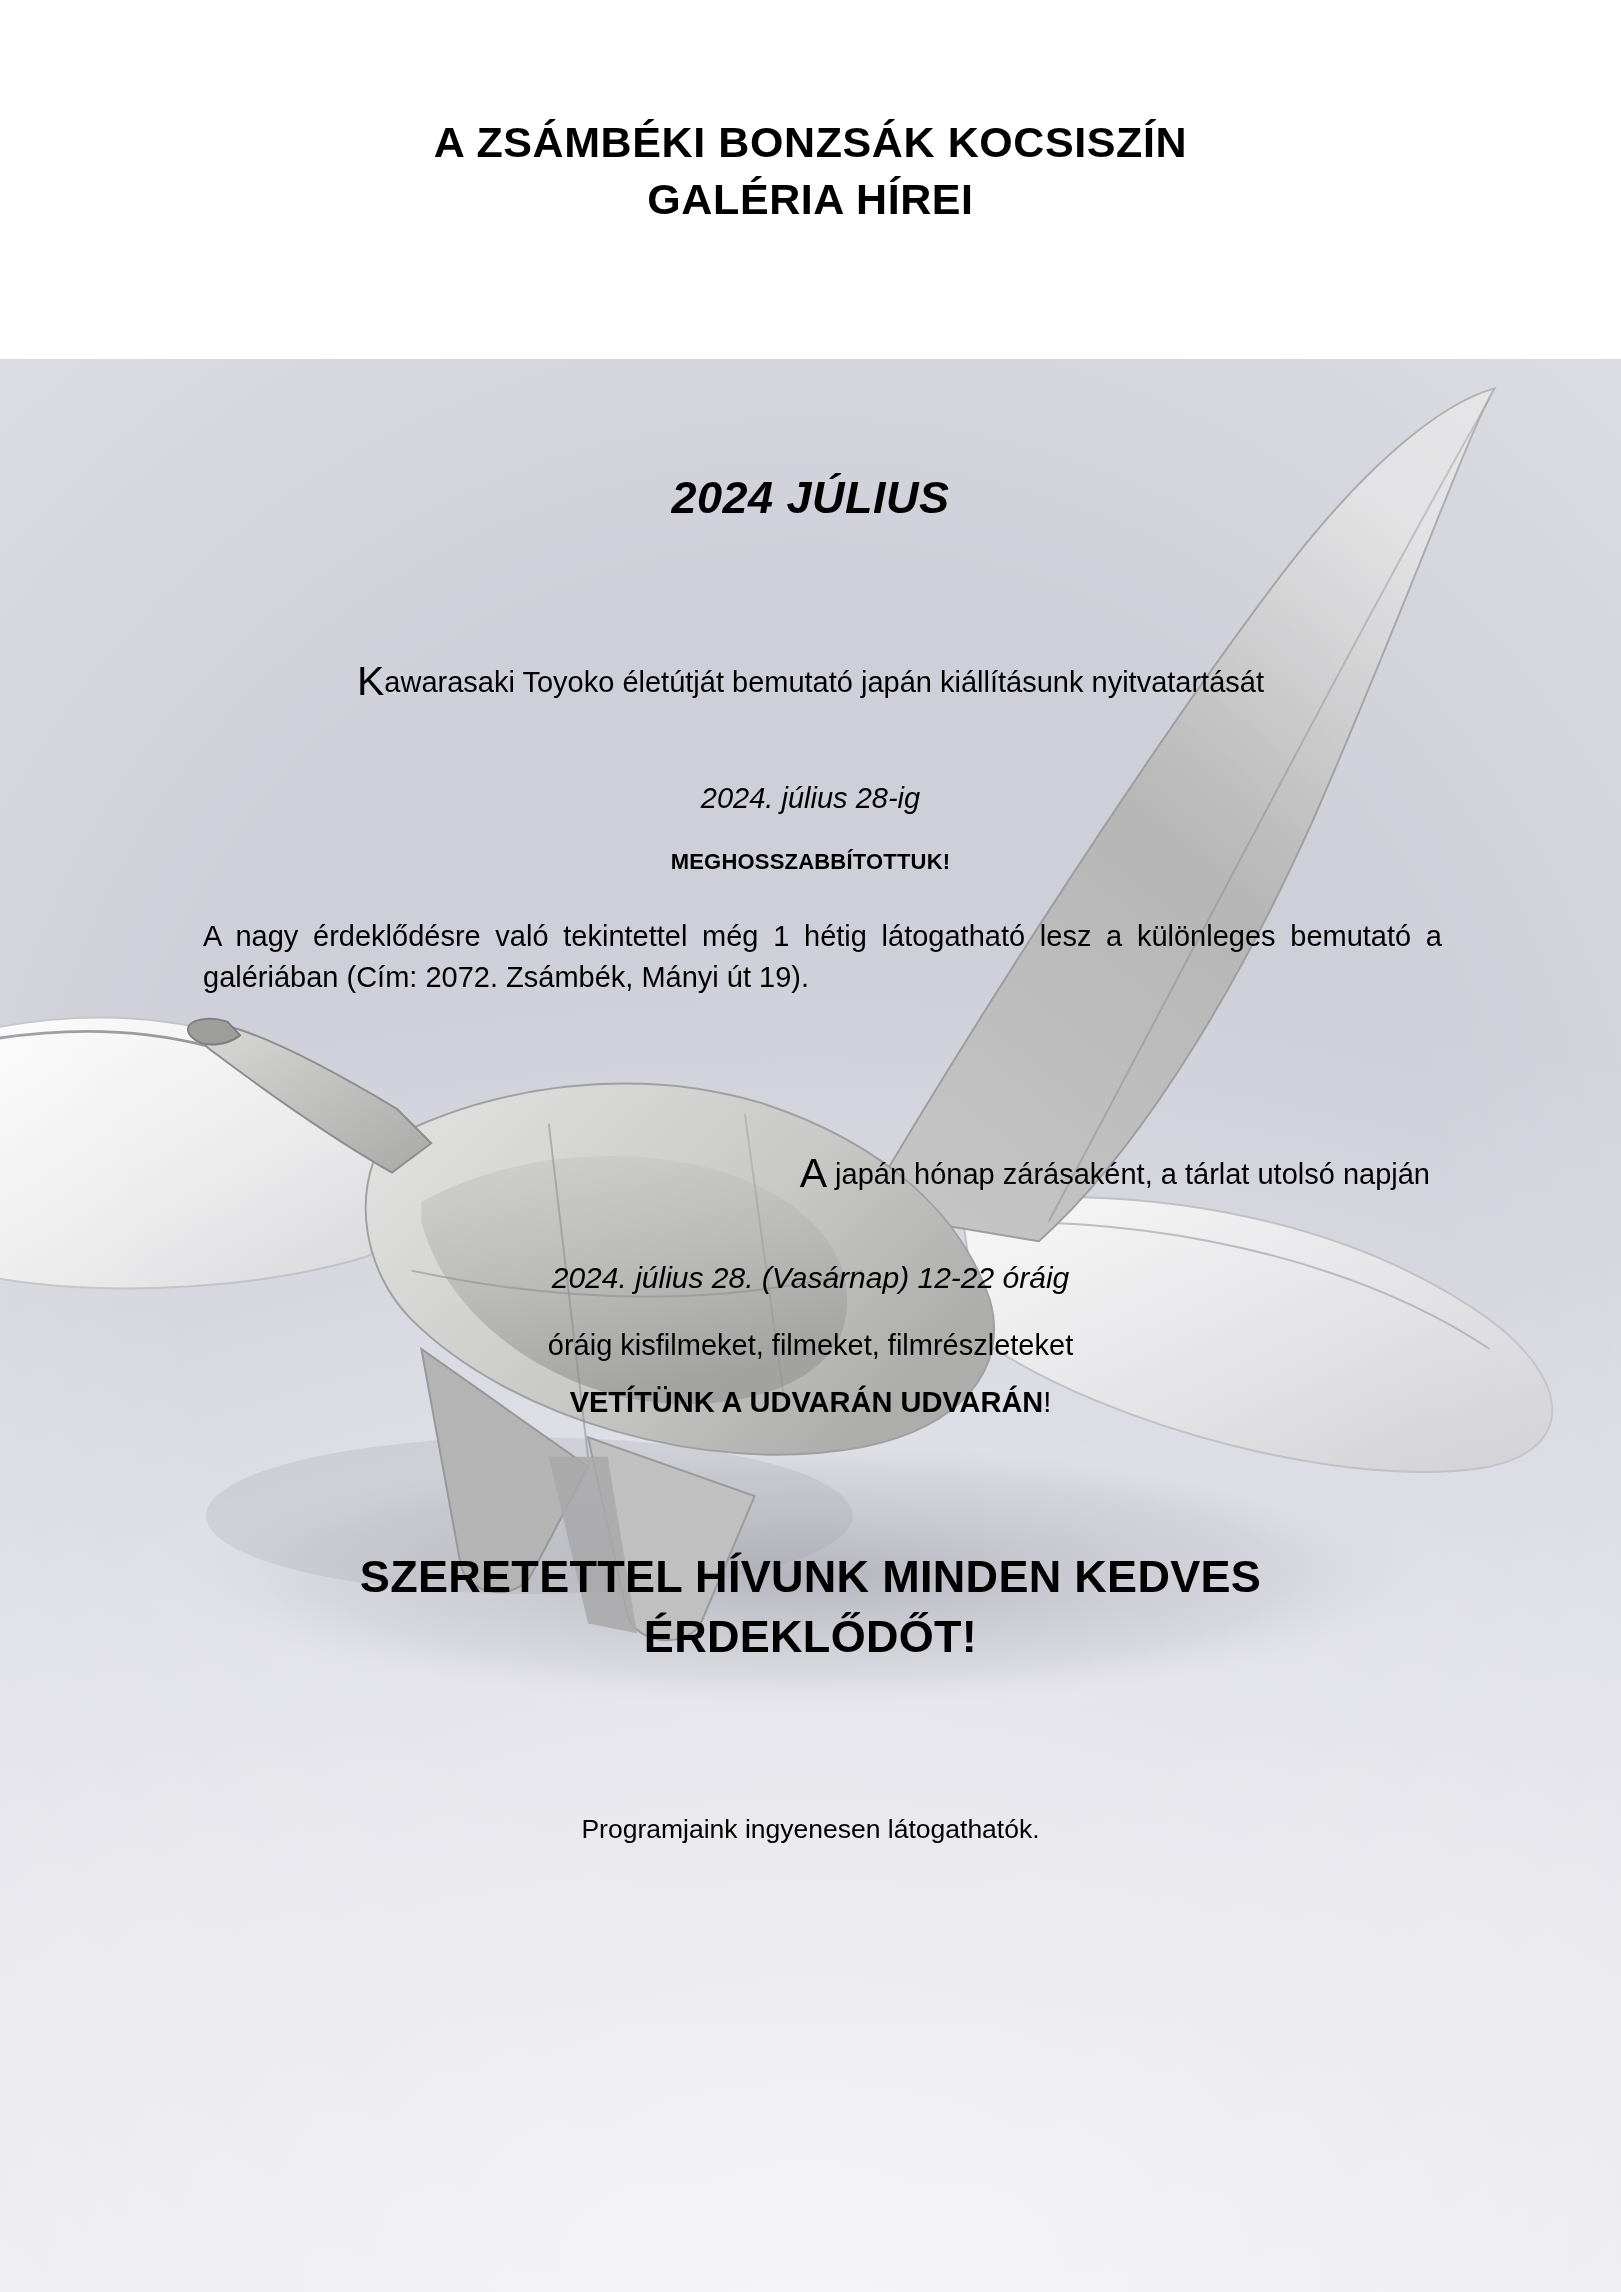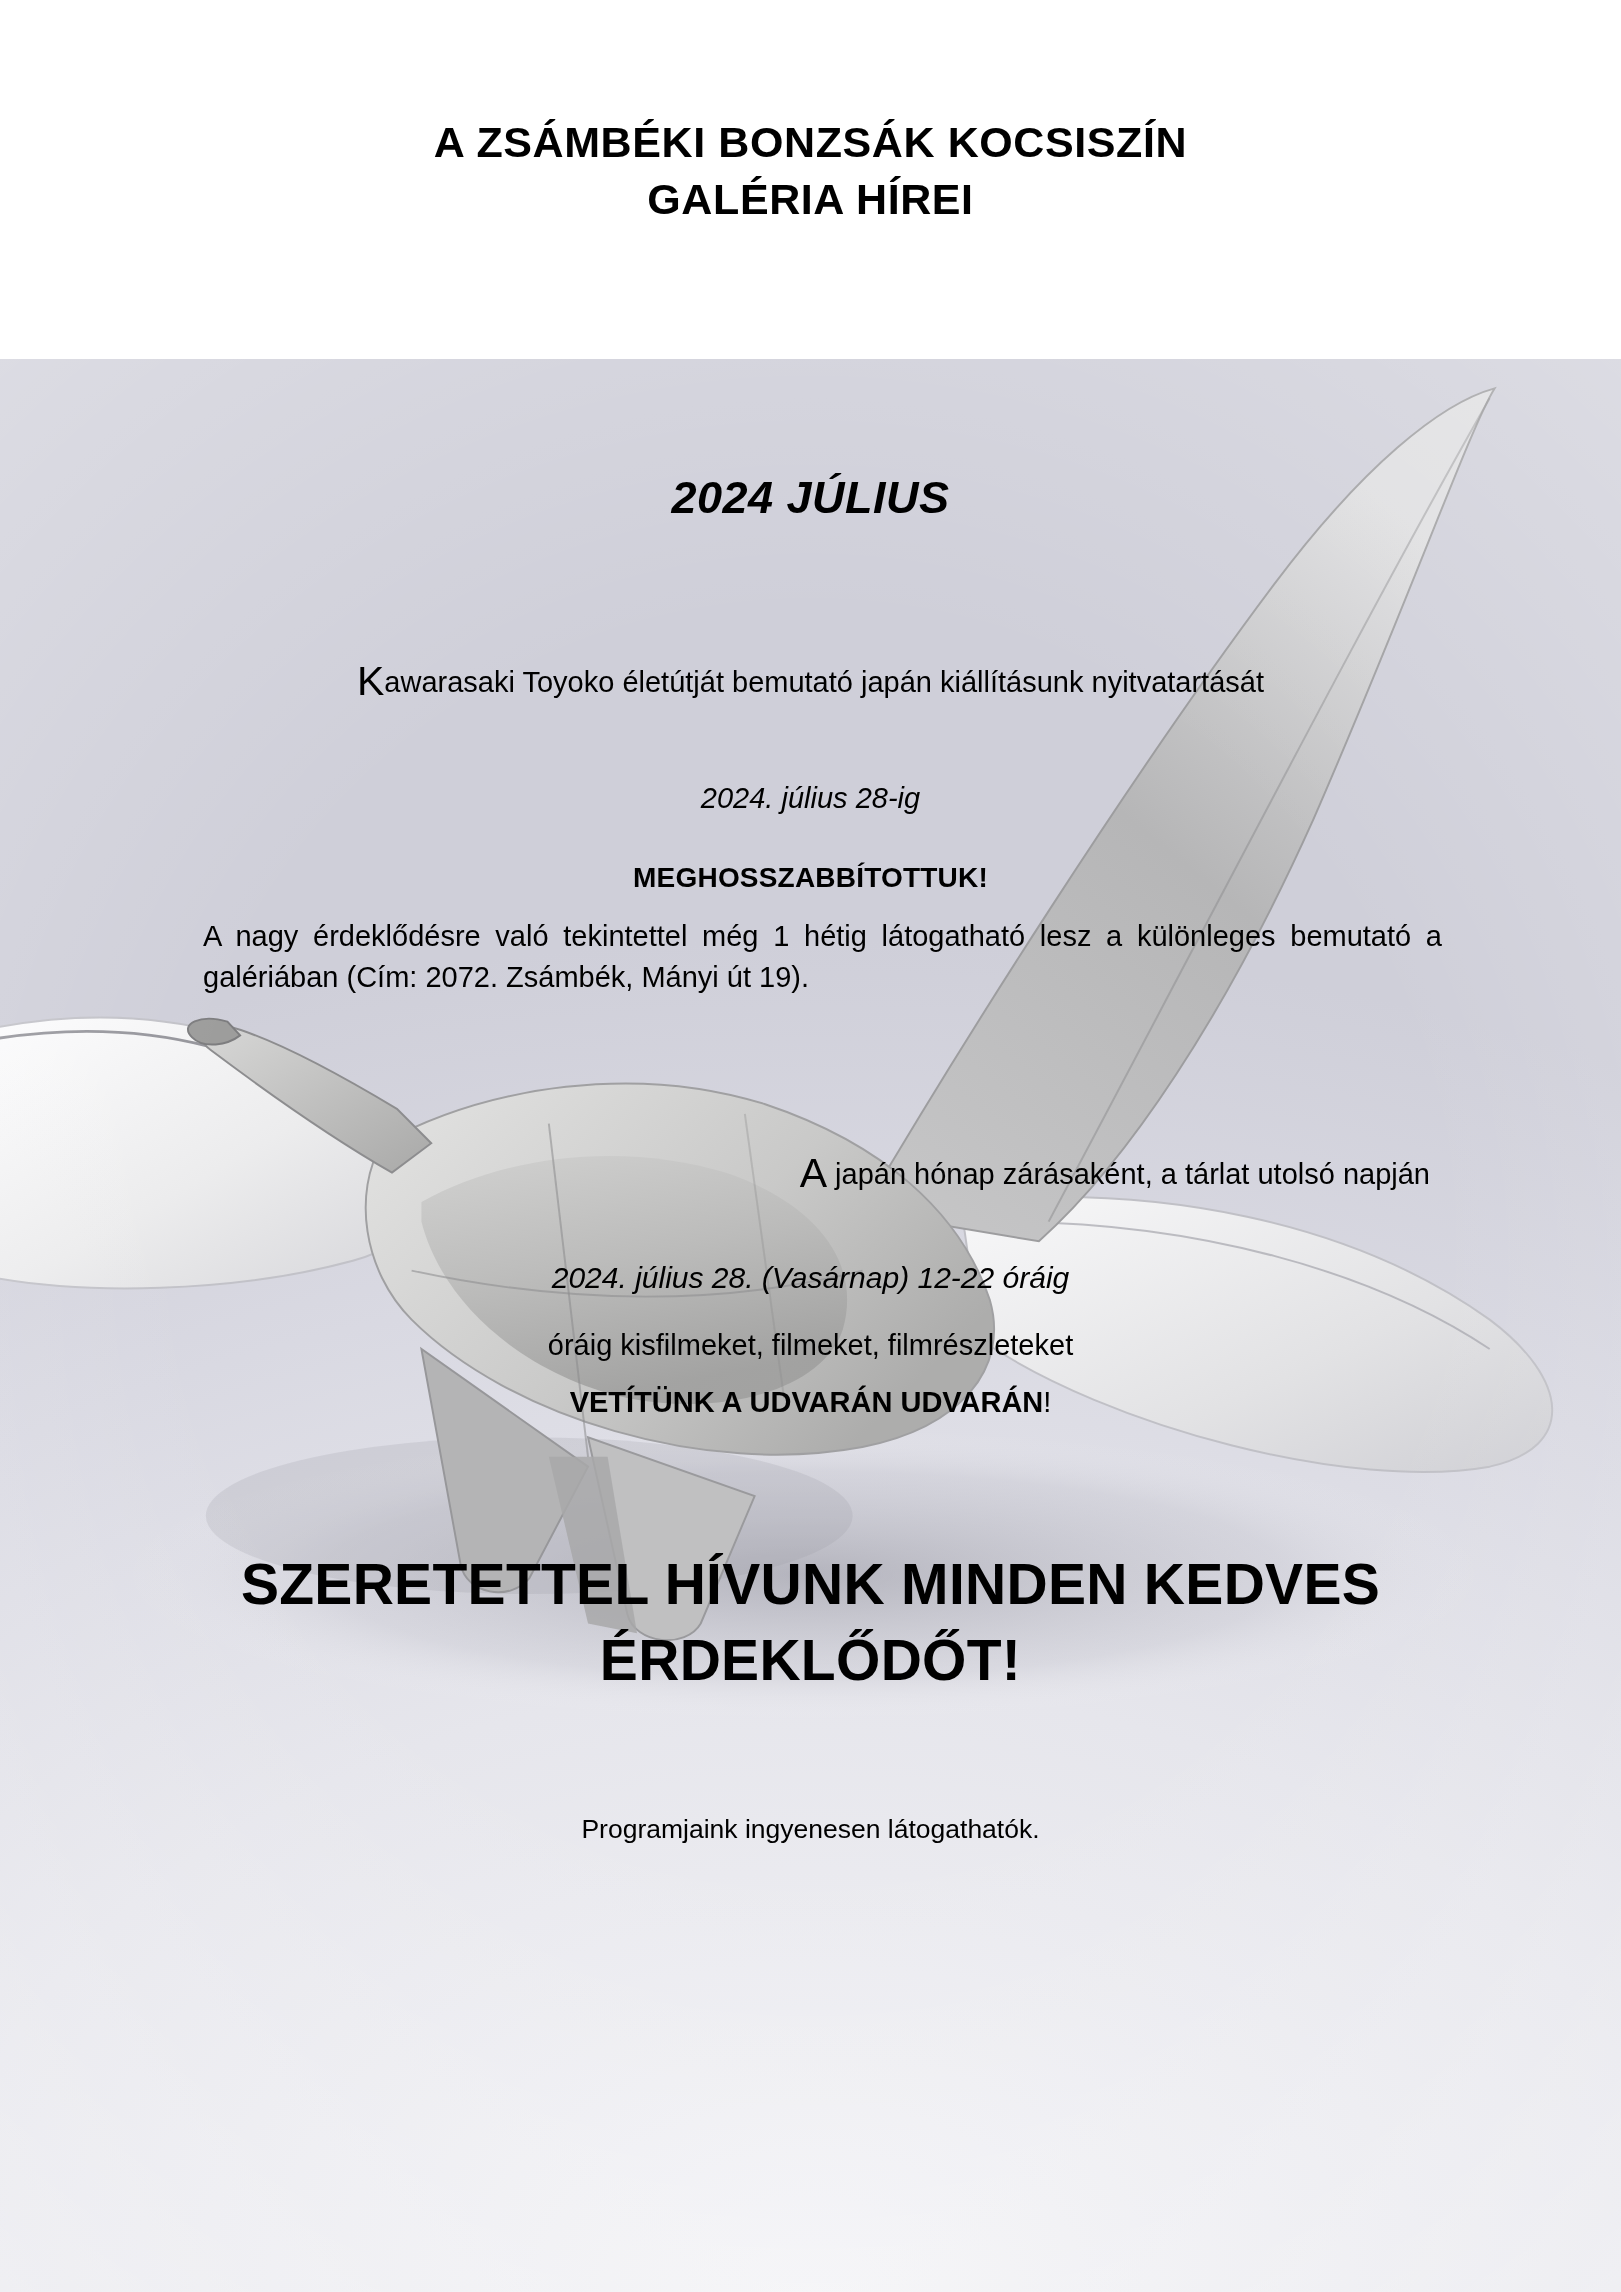--- a/index.html
+++ b/index.html
@@ -104,24 +104,23 @@
     line-height: 0.9;
     vertical-align: -2.9px;
   }
   .date-1 {
     top: 423px;
     font-size: 29px;
     font-style: italic;
   }
   .emph-1 {
     top: 490px;
-    font-size: 28px;
+    font-size: 22px;
     font-weight: bold;
     letter-spacing: 0.2px;
-    margin-top: 13px;
   }
   .para-2 {
     top: 557px;
     font-size: 29px;
     line-height: 1.42;
     text-align: justify;
     margin-left: 12px;
   }
   .para-3 {
     top: 796px;
@@ -141,21 +140,21 @@
     top: 1027px;
     font-size: 29px;
     font-weight: bold;
   }
   .emph-2 .tail { font-weight: normal; }
 
   .callout {
     top: 1188px;
     left: 132px;
     width: 1357px;
-    font-size: 57px;
+    font-size: 45px;
     font-weight: bold;
     line-height: 1.33;
     letter-spacing: 0.3px;
   }
   .footer-1 {
     top: 1426px;
     left: 132px;
     width: 1357px;
     font-size: 26.5px;
     text-align: center;

